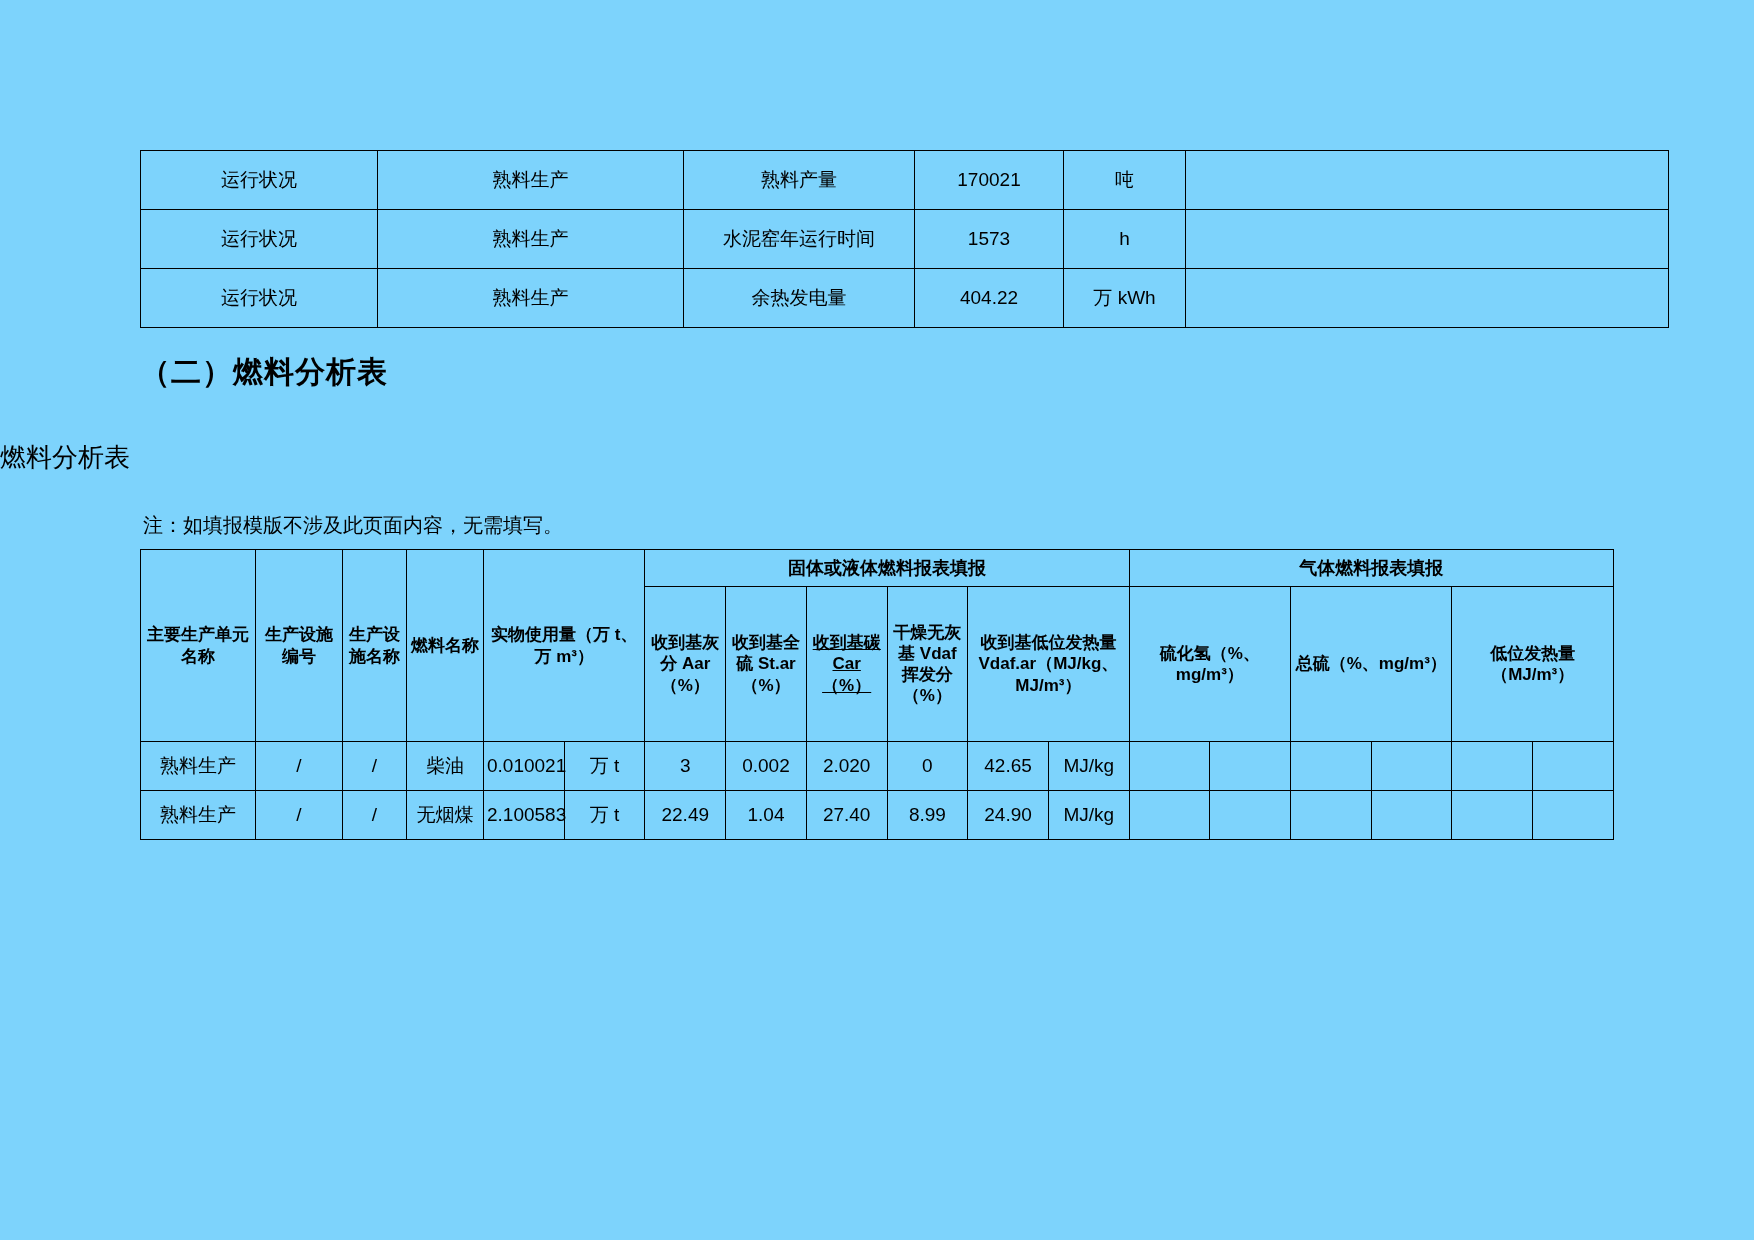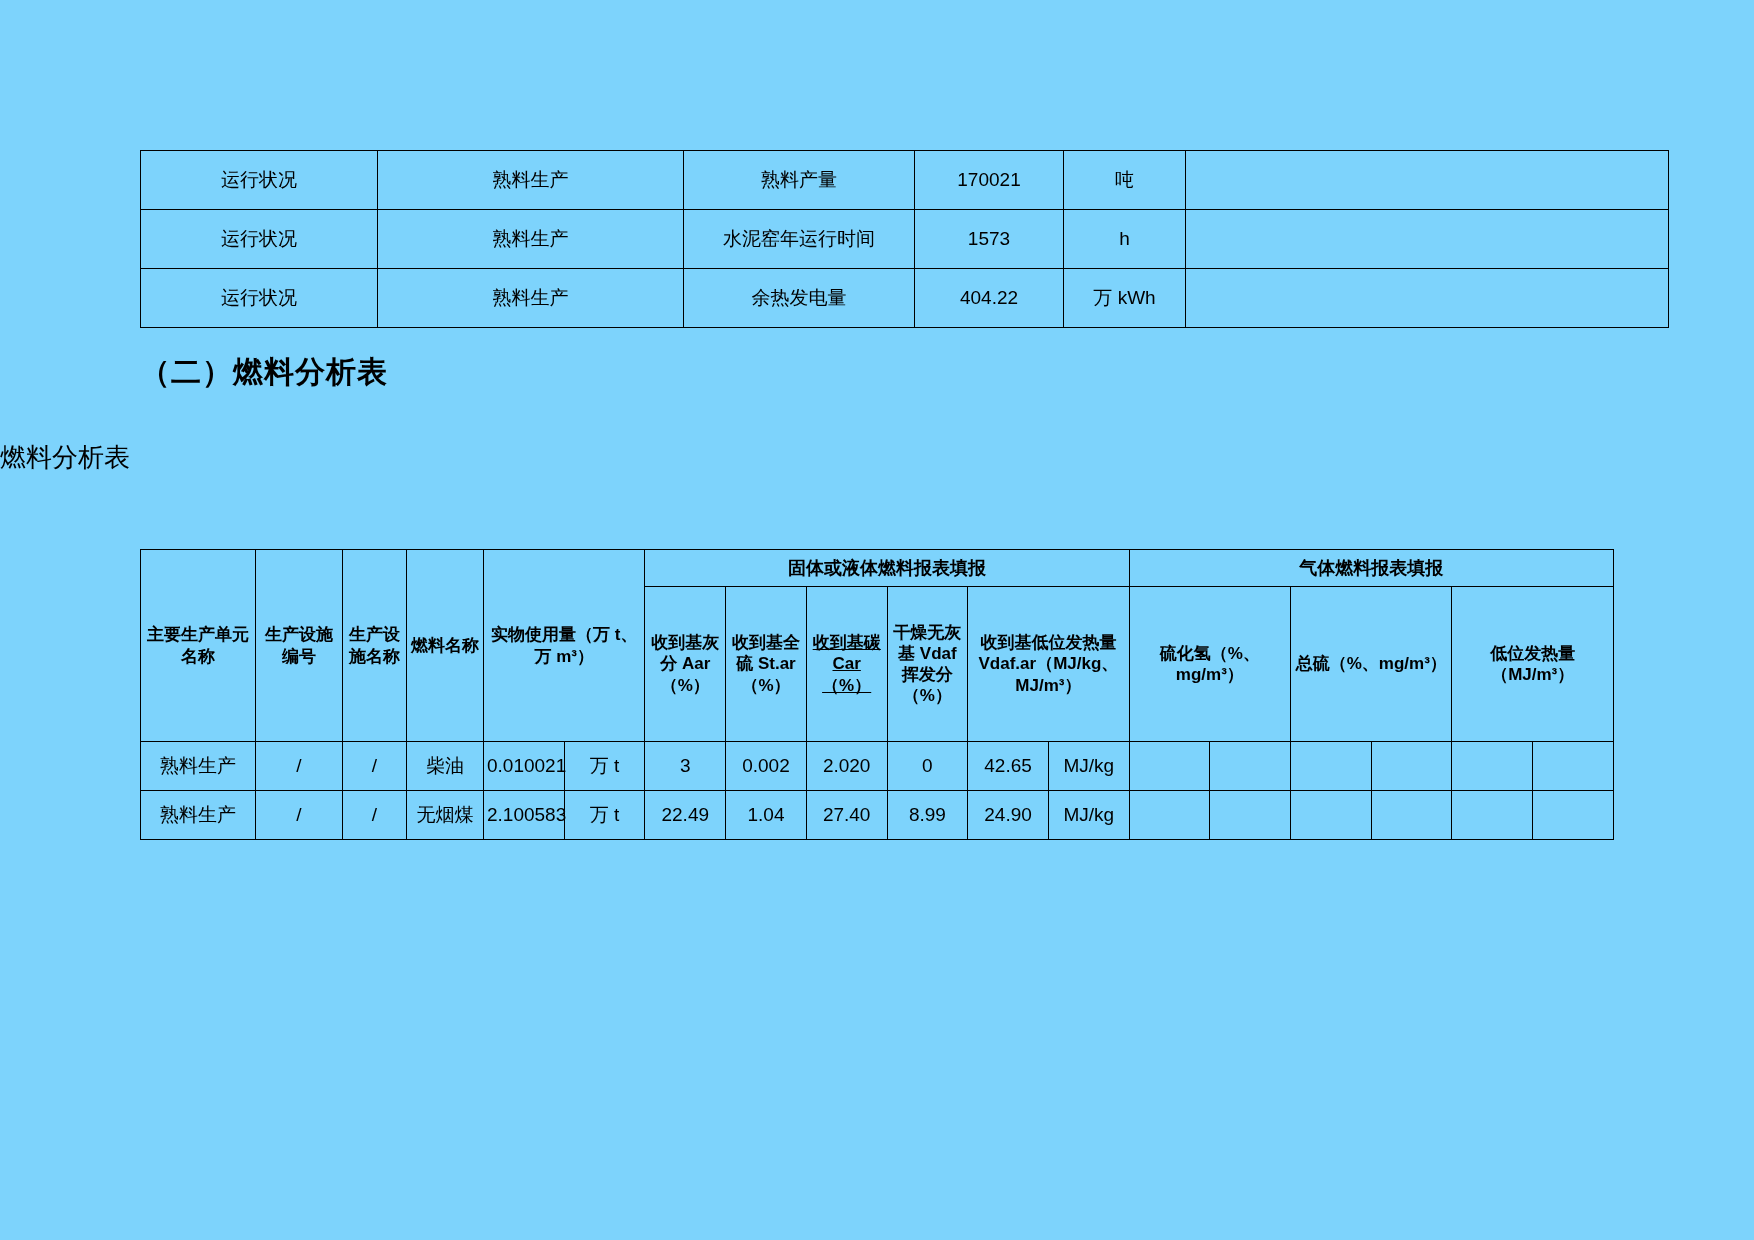--- a/index.html
+++ b/index.html
@@ -163,20 +163,21 @@
         <td class="c-w5">万 kWh</td>
         <td class="c-w6"></td>
       </tr>
     </tbody>
   </table>
 
   <div class="section-title">（二）燃料分析表</div>
 
   <div class="table-caption">燃料分析表</div>
 
+  <div class="note">注：如填报模版不涉及此页面内容，无需填写。</div>
 
   <table class="fuel-table">
     <thead>
       <tr>
         <th class="f1" rowspan="2">主要生产单元名称</th>
         <th class="f2" rowspan="2">生产设施编号</th>
         <th class="f3" rowspan="2">生产设施名称</th>
         <th class="f4" rowspan="2">燃料名称</th>
         <th colspan="2" rowspan="2">实物使用量（万 t、万 m³）</th>
         <th class="grp-head" colspan="6">固体或液体燃料报表填报</th>

